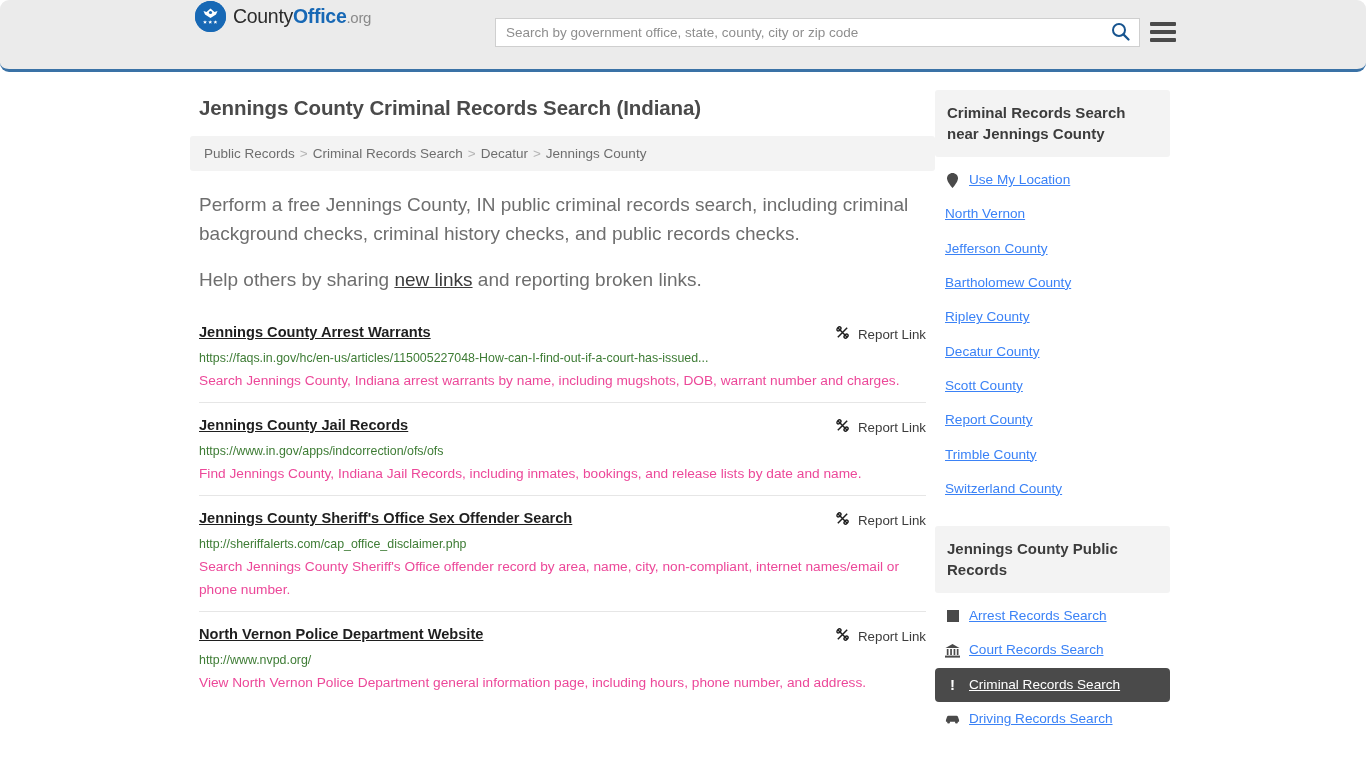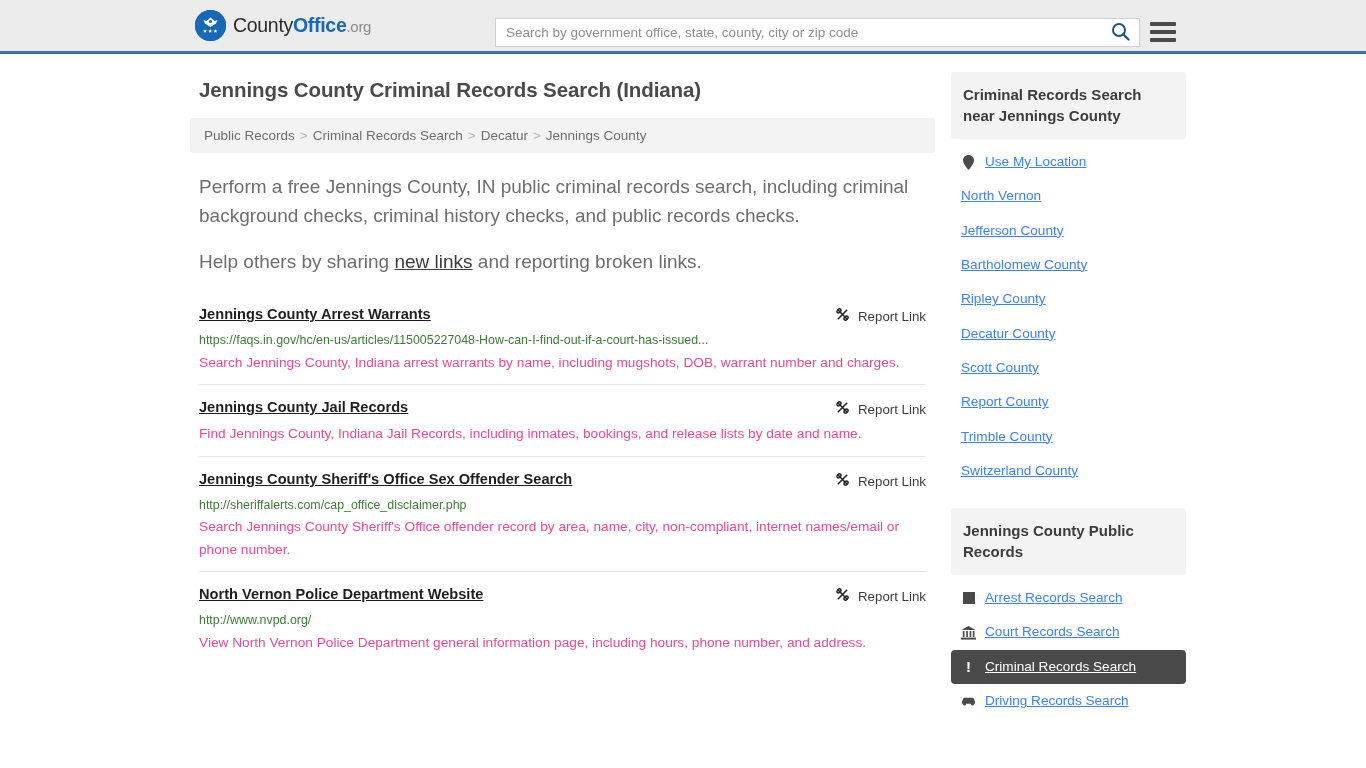--- a/index.html
+++ b/index.html
@@ -7,26 +7,26 @@
     margin: 0; padding: 0;
     width: 1366px; height: 768px;
     overflow: hidden;
     background: #ffffff;
     font-family: "Liberation Sans", sans-serif;
     -webkit-font-smoothing: antialiased;
   }
 
   
   .site-header {
-    height: 54px;
+    height: 72px;
     background: #ebebeb;
     border-bottom: 3px solid #3a72a6;
     display: flex;
-    align-items: center;
     position: relative;
+    border-radius: 9px;
   }
   .logo-wrap {
     display: flex;
     align-items: center;
     margin-left: 195px;
     gap: 7px;
     height: 32px;
   }
   .logo-mark {
     width: 31px; height: 31px;
@@ -85,21 +85,20 @@
   .menu-btn span {
     display: block; height: 4px; width: 26px;
     background: #4a4a4a; border-radius: 1px;
   }
 
   
   .page {
     width: 1096px;
     padding: 0 190px;
     display: flex;
-    gap: 16px;
   }
   .col-main { width: 745px; flex: none; }
   .col-side { width: 235px; flex: none; padding-top: 18px; }
 
   .page-title {
     font-size: 20.5px;
     font-weight: bold;
     color: #4a4a4a;
     margin: 24px 0 0 0;
     padding: 0 0 0 9px;
@@ -318,20 +317,21 @@
             <span>
               <svg width="15" height="15" viewBox="0 0 16 16">
                 <path d="M3 3 L13 13 M13 3 L3 13" stroke="#1f1f1f" stroke-width="1.6" fill="none"></path>
                 <ellipse cx="4.2" cy="4.2" rx="2.5" ry="1.7" transform="rotate(-45 4.2 4.2)" fill="none" stroke="#1f1f1f" stroke-width="1.5"></ellipse>
                 <ellipse cx="11.8" cy="11.8" rx="2.5" ry="1.7" transform="rotate(-45 11.8 11.8)" fill="none" stroke="#1f1f1f" stroke-width="1.5"></ellipse>
               </svg>
             </span>
             <span class="rl-text">Report Link</span>
           </div>
         </div>
+        <div class="result-url">https://www.in.gov/apps/indcorrection/ofs/ofs</div>
         <div class="result-desc">Find Jennings County, Indiana Jail Records, including inmates, bookings, and release lists by date and name.</div>
       </div>
 
       <div class="result">
         <div class="result-head">
           <a class="result-title">Jennings County Sheriff's Office Sex Offender Search</a>
           <div class="report-link">
             <span>
               <svg width="15" height="15" viewBox="0 0 16 16">
                 <path d="M3 3 L13 13 M13 3 L3 13" stroke="#1f1f1f" stroke-width="1.6" fill="none"></path>

